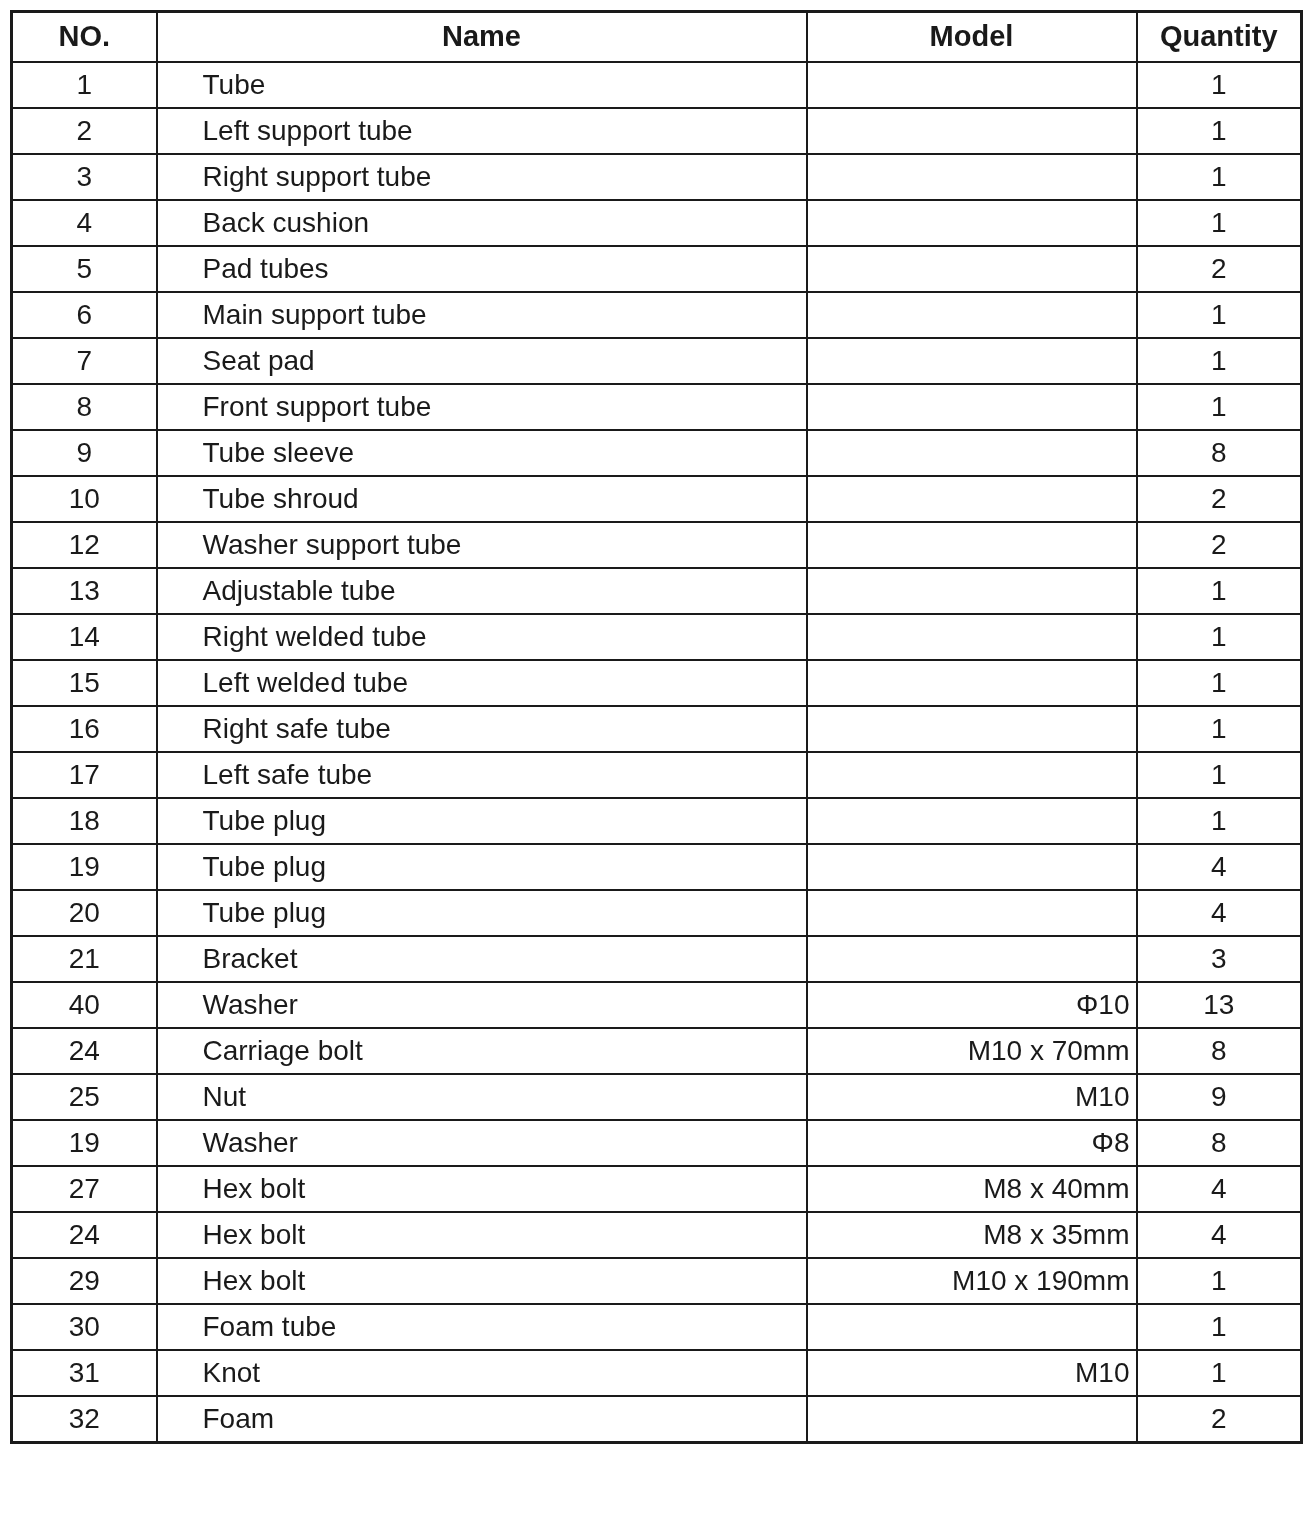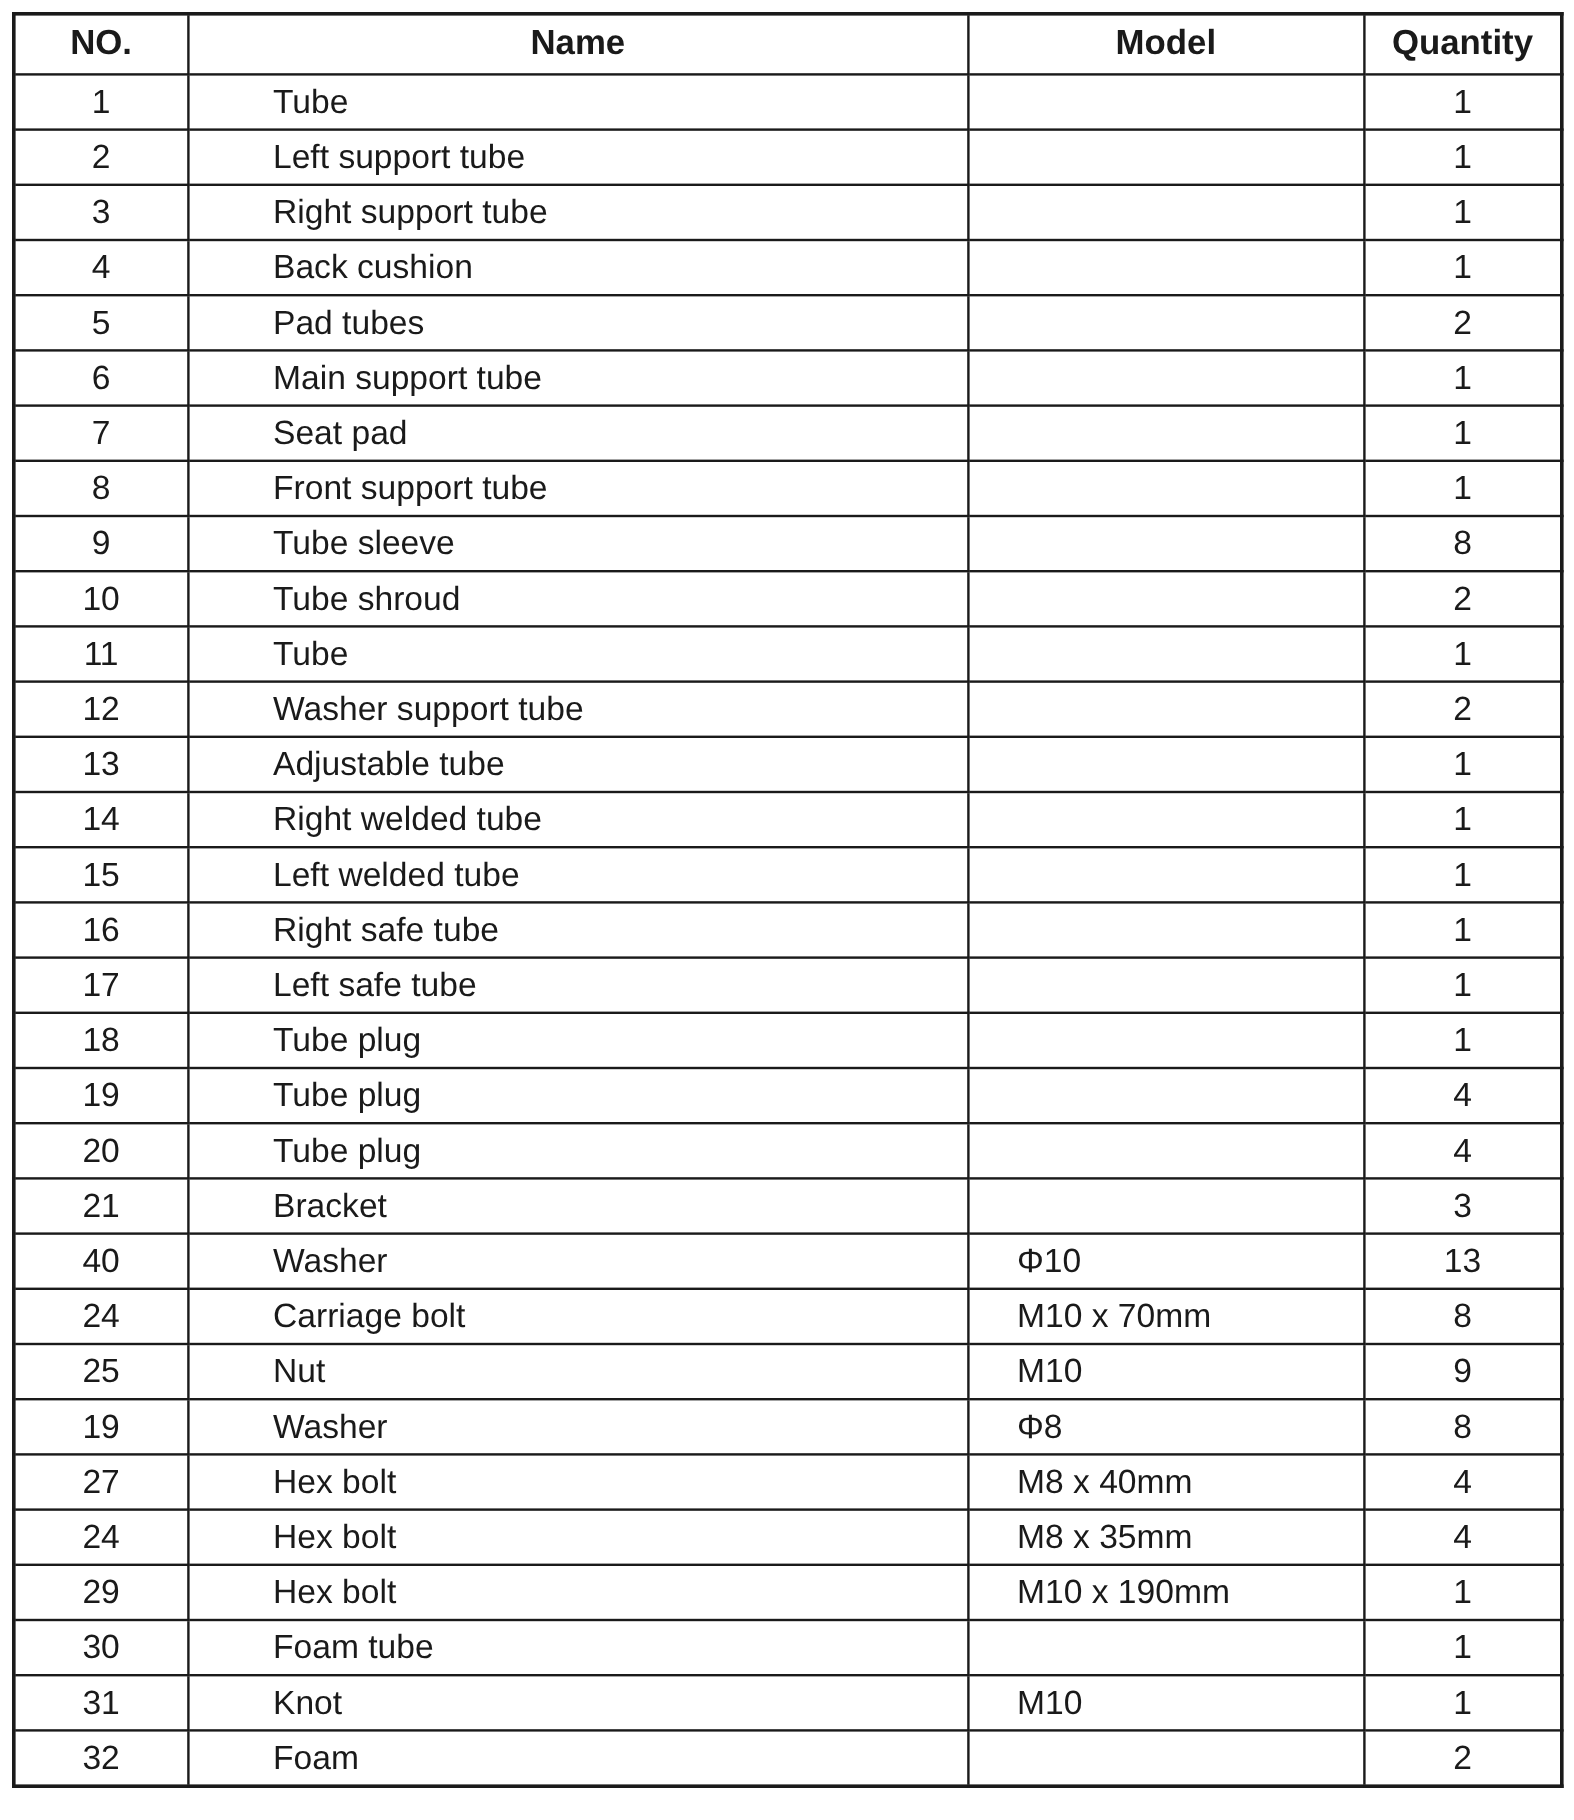--- a/index.html
+++ b/index.html
@@ -49,24 +49,24 @@
   }
   col.col-no { width: 145px; }
   col.col-name { width: 650px; }
   col.col-model { width: 330px; }
   col.col-qty { width: 165px; }
   td.cell-no {
     text-align: center;
   }
   td.cell-name {
     text-align: left;
-    padding-left: 70px;
+    padding-left: 45px;
   }
   td.cell-model {
-    text-align: left;
+    text-align: right;
     padding-left: 40px;
   }
   td.cell-qty {
     text-align: center;
   }
 </style>
 </head>
 <body>
 
 <div class="page">
@@ -140,26 +140,20 @@
           <td class="cell-model"></td>
           <td class="cell-qty">8</td>
         </tr>
         <tr>
           <td class="cell-no">10</td>
           <td class="cell-name">Tube shroud</td>
           <td class="cell-model"></td>
           <td class="cell-qty">2</td>
         </tr>
         <tr>
-          <td class="cell-no">11</td>
-          <td class="cell-name">Tube</td>
-          <td class="cell-model"></td>
-          <td class="cell-qty">1</td>
-        </tr>
-        <tr>
           <td class="cell-no">12</td>
           <td class="cell-name">Washer support tube</td>
           <td class="cell-model"></td>
           <td class="cell-qty">2</td>
         </tr>
         <tr>
           <td class="cell-no">13</td>
           <td class="cell-name">Adjustable tube</td>
           <td class="cell-model"></td>
           <td class="cell-qty">1</td>

